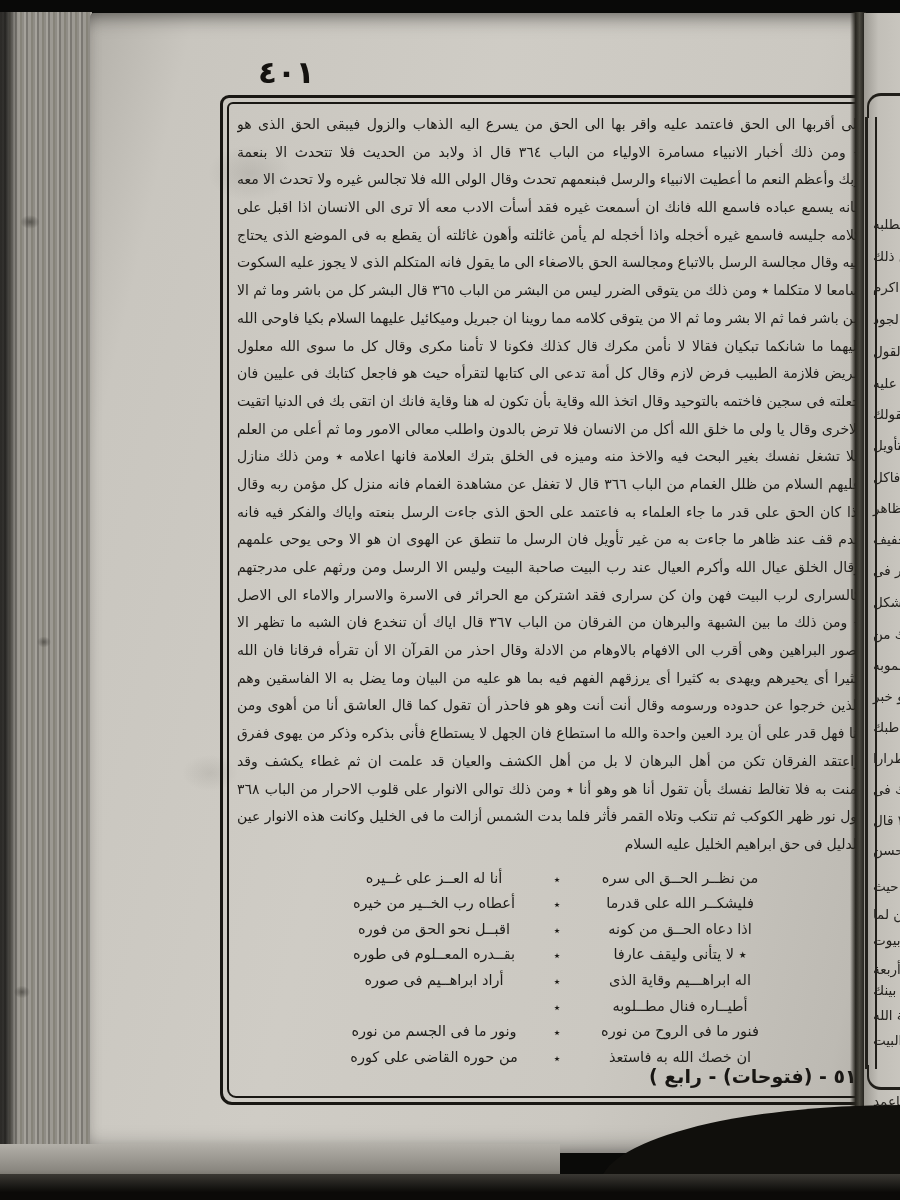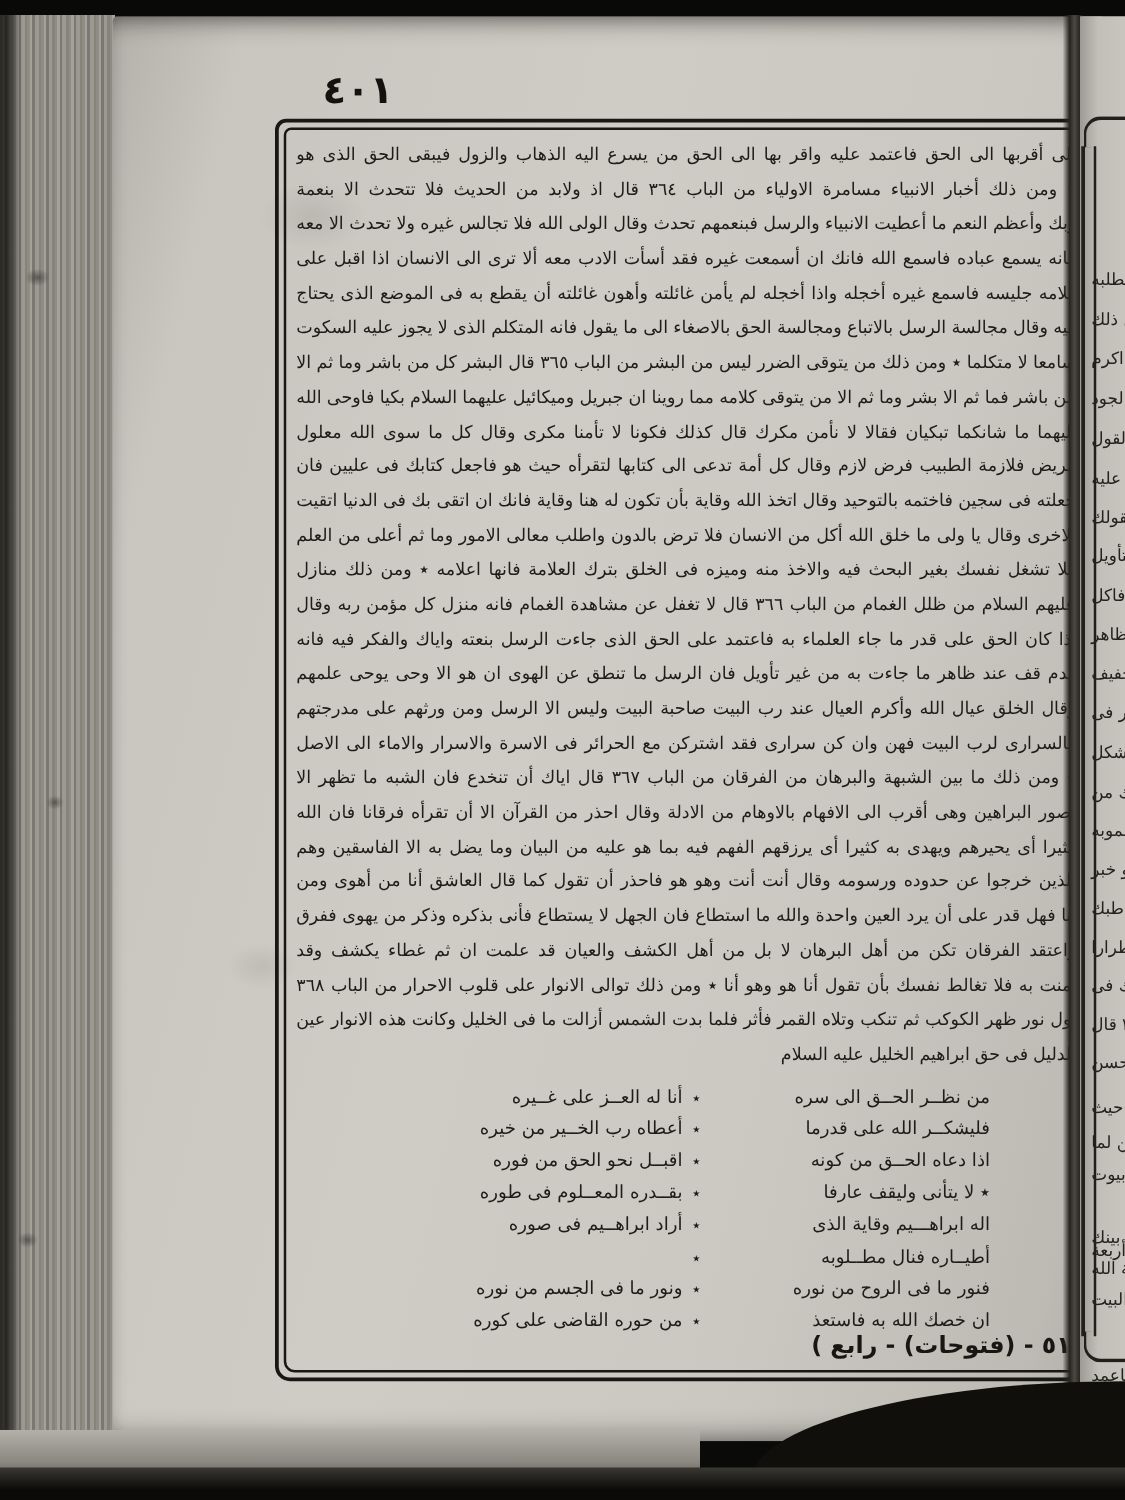--- a/index.html
+++ b/index.html
@@ -43,21 +43,21 @@
   .frame-inner{position:absolute;left:4px;top:4px;right:4px;bottom:4px;
     border:2px solid #191713;border-radius:6px 6px 10px 9px;padding:7px 8px 0 8px;overflow:hidden;}
   .textblock{direction:rtl;color:#1e1c18;}
   .line{height:27.7px;overflow:hidden;font-size:14px;line-height:27.7px;
     text-align:justify;text-align-last:justify;word-spacing:-0.5px;}
   .line.last{text-align-last:right;}
   
   .poetry{width:486px;margin:7px auto 0 auto;direction:rtl;}
   .verse{display:grid;grid-template-columns:224px 22px 224px;align-items:baseline;
     height:25.6px;font-size:14.5px;line-height:25.6px;color:#1e1c18;}
-  .hemi{overflow:hidden;white-space:nowrap;}
+  .hemi{overflow:hidden;white-space:nowrap;text-align:center;}
   .vsep{text-align:center;font-size:12px;}
   
   .footer-line{position:absolute;left:130px;top:1052px;width:652px;height:40px;
     text-align:right;direction:rtl;font-size:19px;font-weight:bold;color:#181613;}
   
   .gutter{position:absolute;left:850px;top:12px;width:16px;height:1134px;
     background:linear-gradient(90deg,rgba(25,24,21,0),#27251f 35%,#4a4840 60%,#23211c 90%);}
   .facing{position:absolute;left:864px;top:13px;width:36px;height:1128px;
     background:linear-gradient(90deg,#9d9a93,#c2bfb8 40%,#c8c5be);overflow:hidden;}
   .facing-frame-v{position:absolute;left:1px;top:104px;height:952px;width:7px;
@@ -180,21 +180,21 @@
   <div class="frag" style="top:644px">لك الموبه</div>
   <div class="frag" style="top:675px">اهو خبر</div>
   <div class="frag" style="top:706px">ما خاطبك</div>
   <div class="frag" style="top:737px">اضطرارا</div>
   <div class="frag" style="top:768px">ت لك فى</div>
   <div class="frag" style="top:799px">٣٦٣ قال</div>
   <div class="frag" style="top:829px">ما أحسن</div>
   <div class="frag" style="top:865px">من حيث</div>
   <div class="frag" style="top:893px">يقين لما</div>
   <div class="frag" style="top:919px">على بيوت</div>
-  <div class="frag" style="top:980px">أربعة</div>
+  <div class="frag" style="top:948px">أربعة</div>
   <div class="frag" style="top:969px">ول بينك</div>
   <div class="frag" style="top:994px">رجة الله</div>
   <div class="frag" style="top:1019px">ظ البيت</div>
   <div class="frag" style="top:1080px">فاعمد</div>
 </div>
 
 <div class="bottom-stack"></div>
 <div class="corner-dark-right"></div>
 <div class="bottom-dark"></div>
 

